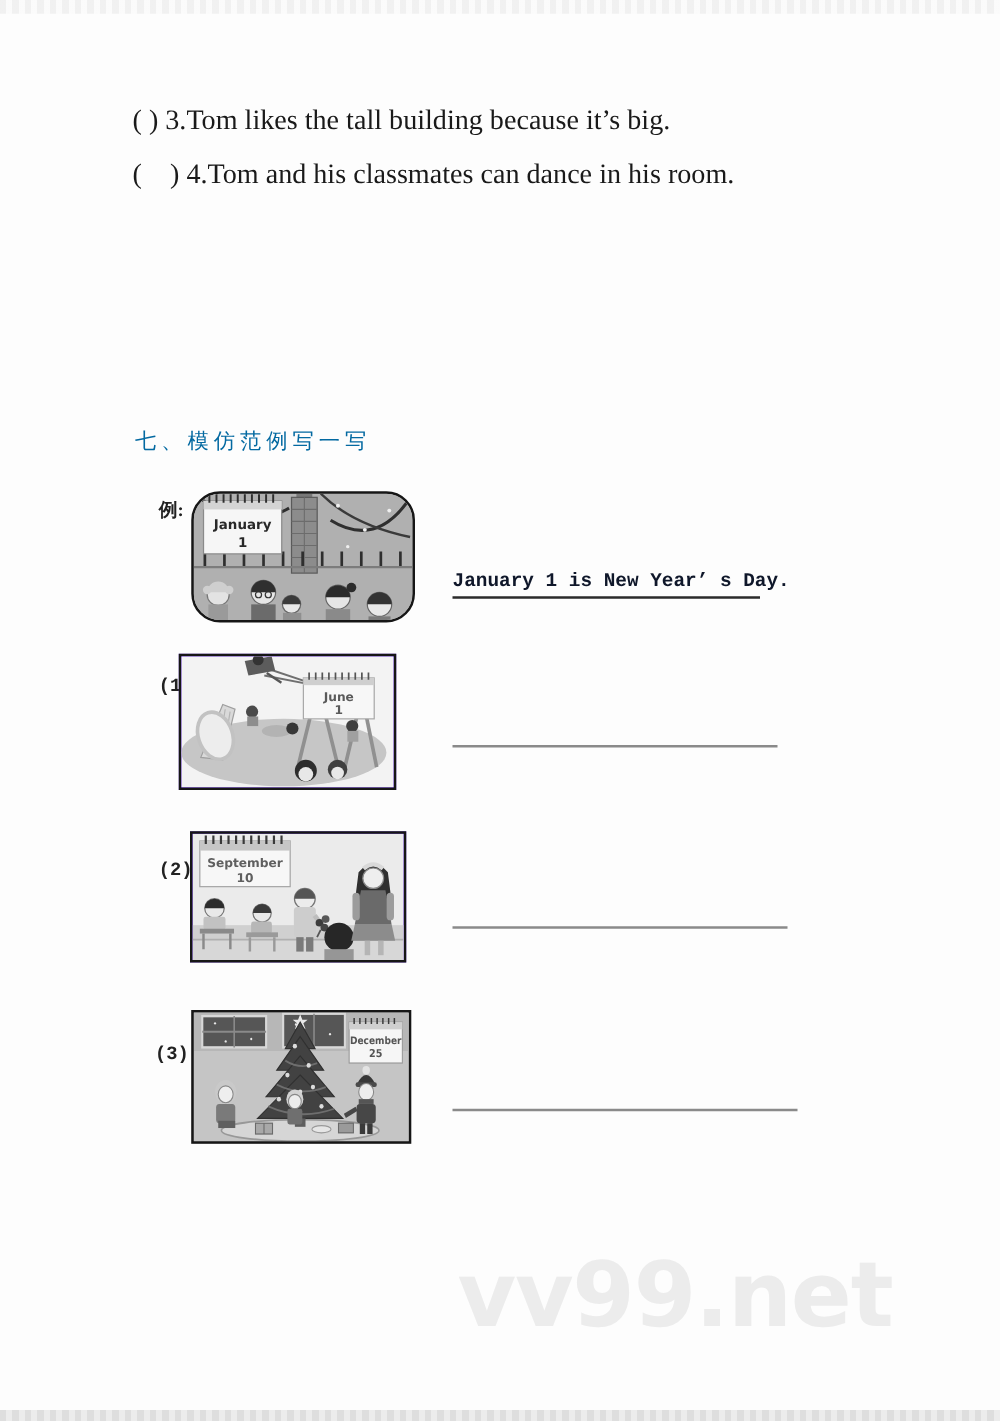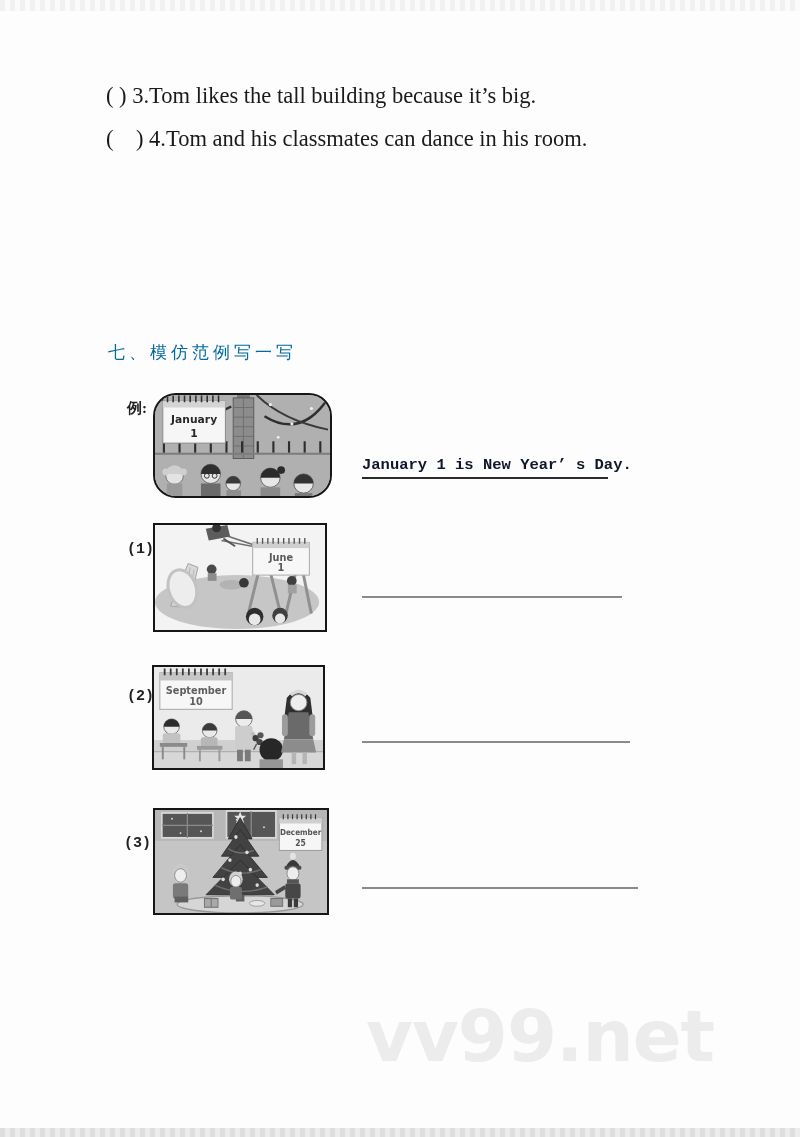--- a/index.html
+++ b/index.html
@@ -132,21 +132,21 @@
       <path d="M142 92 a10 10 0 0 1 20 0 z" fill="#333"></path>
       <rect x="143" y="102" width="18" height="3" fill="#7a7a7a"></rect>
     </g>
   </svg>
 </div>
 
 <div class="example-answer">January 1 is New Year’ s Day.</div>
 
 <div class="item-label" style="left:127px;top:541px;">(1)</div>
 
-<div class="pic" style="left:153px;top:523px;width:174px;height:109px;background:#8b5cf6;">
+<div class="pic" style="left:143px;top:523px;width:174px;height:109px;background:#8b5cf6;">
   <svg viewBox="0 0 174 109" preserveAspectRatio="none">
     <rect width="174" height="109" fill="#f3f3f3"></rect>
     <ellipse cx="84" cy="80" rx="84" ry="28" fill="#c6c6c6"></ellipse>
 
     <g>
       <polygon points="16,84 34,40 44,44 34,86" fill="#d9d9d9" stroke="#9f9f9f" stroke-width="1"></polygon>
       <path d="M36 44 L30 82 M40 46 L34 84" stroke="#b5b5b5" stroke-width="1"></path>
     </g>
 
     <ellipse cx="28" cy="66" rx="14" ry="20" fill="#ededed" stroke="#c2c2c2" stroke-width="3" transform="rotate(-18 28 66)"></ellipse>

